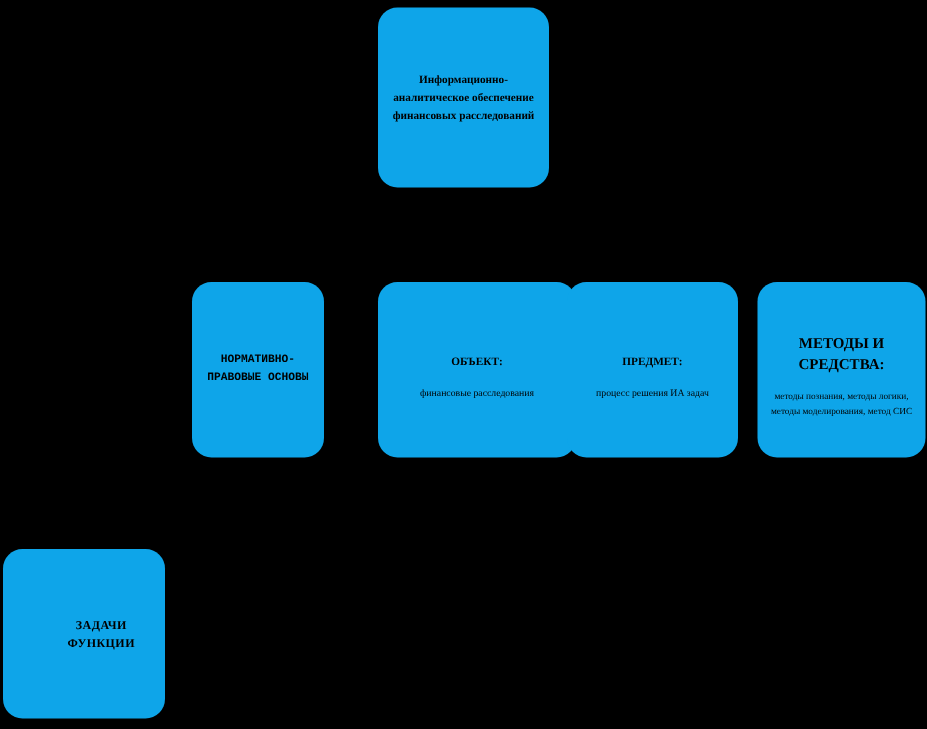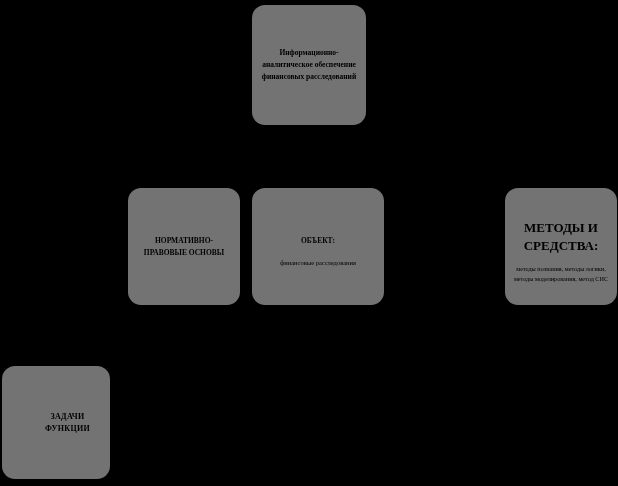--- a/index.html
+++ b/index.html
@@ -11,21 +11,21 @@
     position: relative;
     width: 618px;
     height: 486px;
     background: #000000;
     overflow: hidden;
     font-family: "Liberation Serif", "DejaVu Serif", serif;
   }
   .node {
     position: absolute;
     box-sizing: border-box;
-    background: #737373;
+    background: #0ea5e9;
     border-radius: 13px;
     display: flex;
     align-items: center;
     justify-content: center;
     text-align: center;
     color: #000000;
     padding: 4px 6px;
   }
   .node .txt {
     display: block;
@@ -44,21 +44,21 @@
     font-size: 7.5px;
     font-weight: bold;
     line-height: 1.6;
   }
   
   .row2 {
     top: 188px;
     height: 117px;
   }
   #node-goal    { left: 2px;   width: 108px; }
-  #node-legal   { left: 128px; width: 112px; }
+  #node-legal   { left: 128px; width: 88px; font-family: Liberation Mono, monospace; }
   #node-object  { left: 252px; width: 132px; }
   #node-subject { left: 378px; width: 114px; }
   #node-methods { left: 505px; width: 112px; }
 
   #node-goal .txt {
     font-size: 8px;
     font-weight: bold;
     letter-spacing: 0.3px;
   }
   #node-legal .txt {
@@ -75,21 +75,21 @@
   #node-subject .hdr {
     font-size: 7.5px;
     font-weight: bold;
     display: block;
   }
   #node-methods .txt {
     font-size: 6.2px;
     line-height: 1.55;
   }
   #node-methods .hdr {
-    font-size: 13px;
+    font-size: 10px;
     font-weight: bold;
     display: block;
     line-height: 1.35;
   }
   
   #node-tasks {
     left: 2px;
     top: 366px;
     width: 108px;
     height: 113px;
@@ -116,20 +116,26 @@
     <span class="txt">НОРМАТИВНО-ПРАВОВЫЕ ОСНОВЫ</span>
   </div>
 
   <div class="node row2" id="node-object">
     <span class="txt">
       <span class="hdr">ОБЪЕКТ:</span>
       <span class="bdy">финансовые расследования</span>
     </span>
   </div>
 
+  <div class="node row2" id="node-subject">
+    <span class="txt">
+      <span class="hdr">ПРЕДМЕТ:</span>
+      <span class="bdy">процесс решения ИА задач</span>
+    </span>
+  </div>
 
   <div class="node row2" id="node-methods">
     <span class="txt">
       <span class="hdr">МЕТОДЫ И СРЕДСТВА:</span>
       <span class="bdy">методы познания, методы логики, методы моделирования, метод СИС</span>
     </span>
   </div>
 
   <div class="node" id="node-tasks">
     <span class="txt">ЗАДАЧИ ФУНКЦИИ</span>

